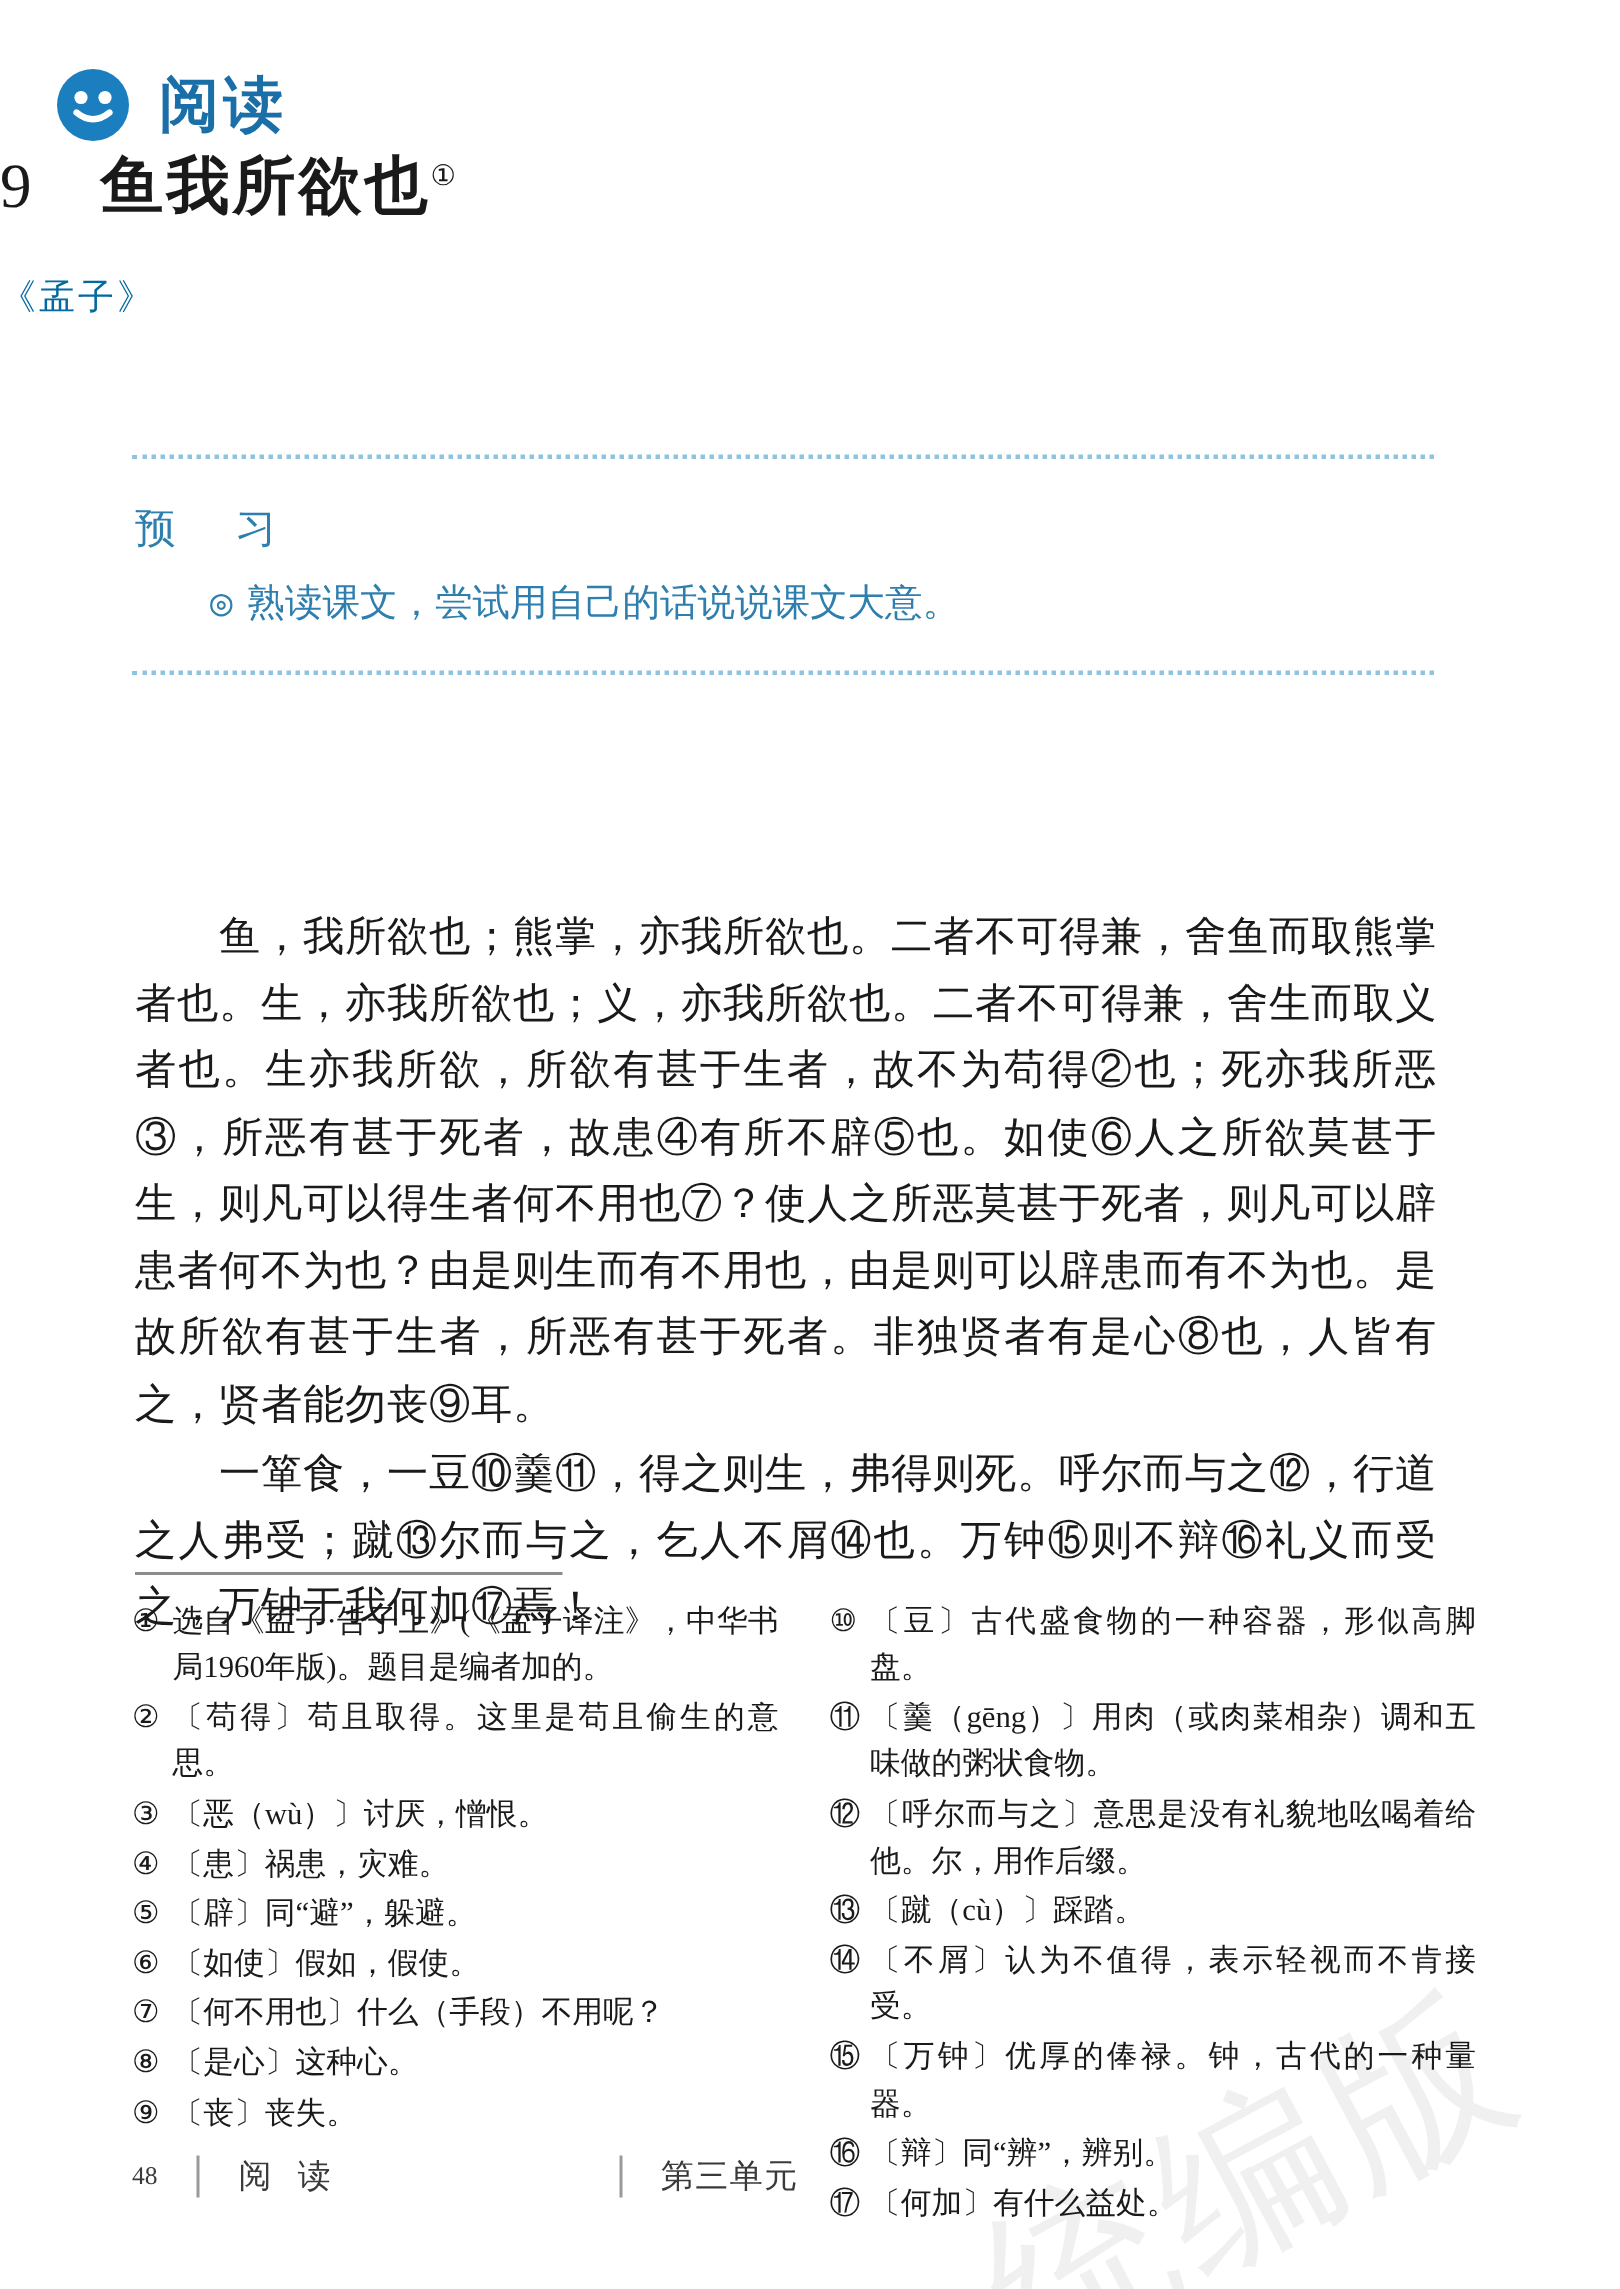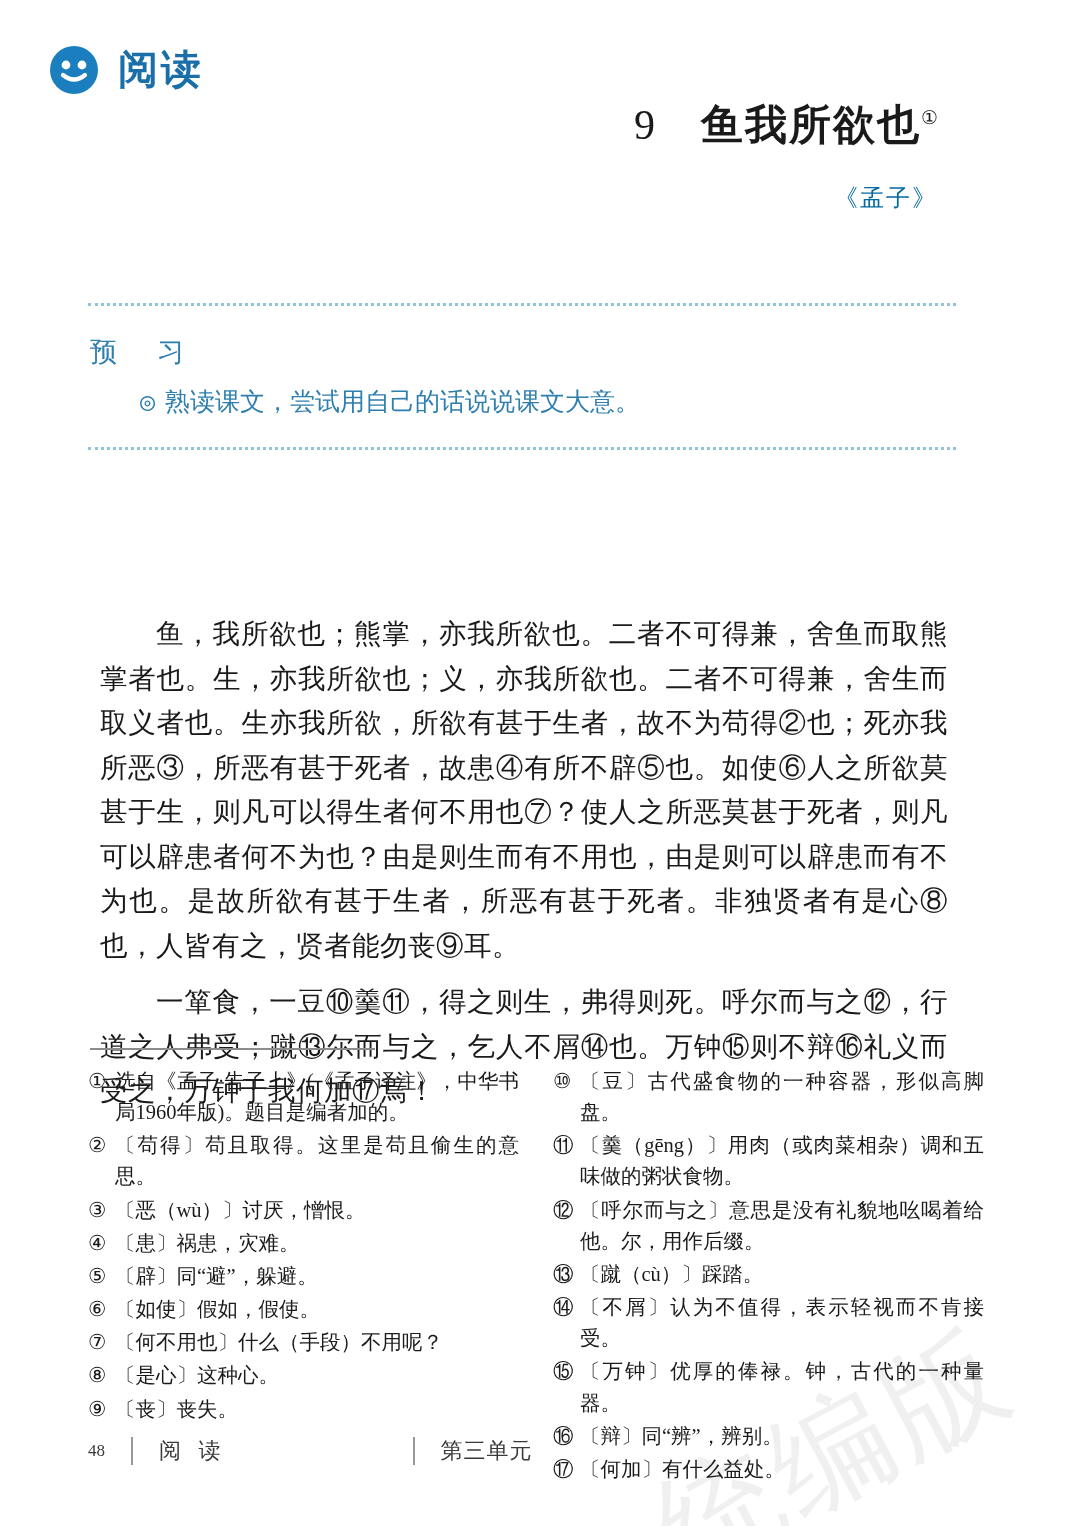--- a/index.html
+++ b/index.html
@@ -29,21 +29,21 @@
     transform-origin: 100% 100%;
     letter-spacing: 6px;
     white-space: nowrap;
     pointer-events: none;
     user-select: none;
   }
 
   
   #header {
     position: absolute;
-    left: 48px;
+    left: 36px;
     top: 44px;
     display: flex;
     align-items: center;
     gap: 18px;
   }
   #smiley-icon { display: block; }
   #header-label {
     font-family: "Liberation Serif", "DejaVu Serif", serif;
     font-size: 40px;
     font-weight: bold;
@@ -51,21 +51,21 @@
     letter-spacing: 3px;
     line-height: 1;
   }
 
   
   #title-block {
     position: absolute;
     left: 0;
     top: 100px;
     width: 938px;
-    text-align: right;
+    text-align: left;
   }
   #lesson-title {
     font-size: 42px;
     font-weight: bold;
     letter-spacing: 2px;
     line-height: 1.2;
     white-space: nowrap;
   }
   #lesson-number { margin-right: 44px; font-weight: normal; }
   .note-marker {
@@ -108,21 +108,21 @@
   .preview-bullet { margin-right: 10px; }
 
   
   #body-text {
     position: absolute;
     left: 88px;
     top: 600px;
     width: 872px;
   }
   .body-para {
-    margin: 12px;
+    margin: 2px;
     font-size: 27.5px;
     line-height: 1.62;
     text-indent: 56px;
     text-align: justify;
     letter-spacing: 0.5px;
   }
 
   
   #footnote-rule {
     position: absolute;

